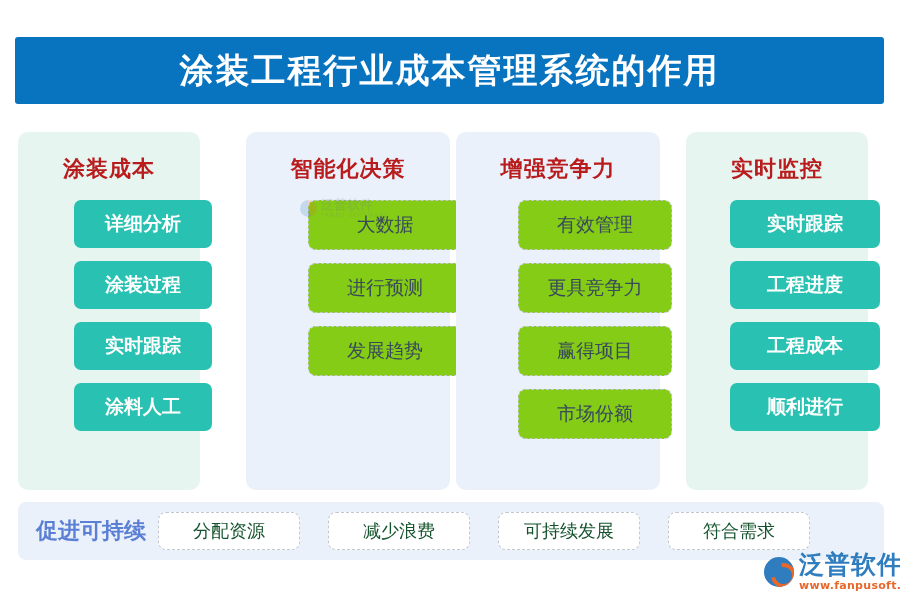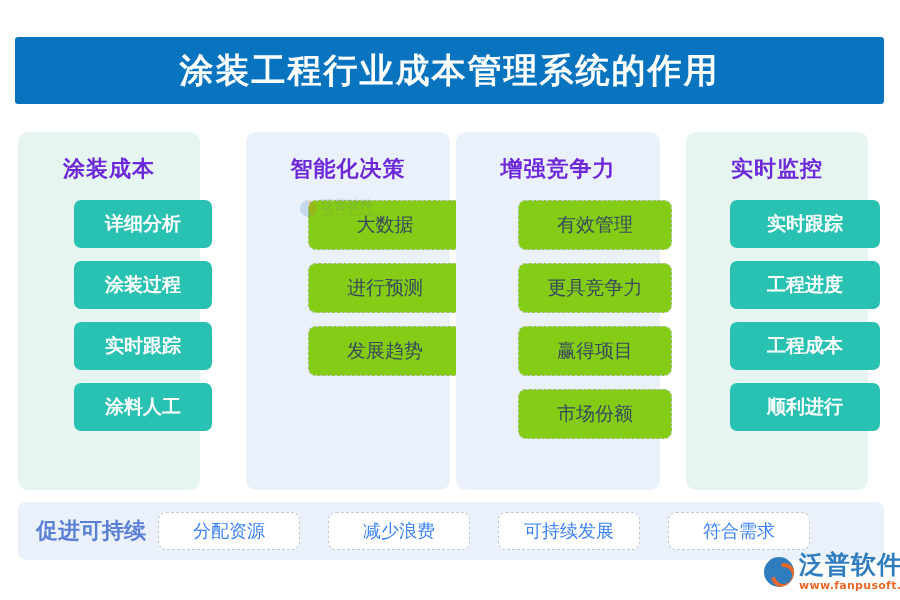--- a/index.html
+++ b/index.html
@@ -29,21 +29,21 @@
     position:absolute;top:0;height:358px;border-radius:10px;
     display:flex;flex-direction:column;align-items:center;
   }
   .panel.p1{left:18px;width:182px;background:#e7f5f1;}
   .panel.p2{left:226px;width:204px;background:#eaf1fa;margin-left:20px;}
   .panel.p3{left:456px;width:204px;background:#eaf1fa;}
   .panel.p4{left:686px;width:182px;background:#e7f5f1;}
 
   .panel-heading{
     font-family:"DejaVu Serif","Liberation Serif",serif;
-    font-size:22px;font-weight:bold;color:#6d28d9;
+    font-size:22px;font-weight:bold;color:#b91c1c;
     margin-top:22px;margin-bottom:16px;letter-spacing:1px;
     white-space:nowrap;
   }
 
   .chip-list{display:flex;flex-direction:column;align-items:flex-end;width:100%;padding-left:24px;}
 
   .chip{
     box-sizing:border-box;
     display:flex;align-items:center;justify-content:center;
     font-family:"DejaVu Serif","Liberation Serif",serif;
@@ -77,21 +77,21 @@
     font-size:22px;font-weight:bold;color:#5b7fd4;
     margin-left:18px;margin-right:12px;white-space:nowrap;
   }
   .bottom-chips{display:flex;align-items:center;gap:28px;}
   .bchip{
     box-sizing:border-box;
     background:#ffffff;border:1px dashed #c3c8cf;border-radius:8px;
     width:142px;height:38px;
     display:flex;align-items:center;justify-content:center;
     font-family:"DejaVu Serif","Liberation Serif",serif;
-    font-size:18px;color:#3b82f6;white-space:nowrap;
+    font-size:18px;color:#14532d;white-space:nowrap;
   }
 
   
   .wm{
     position:absolute;left:300px;top:198px;
     display:flex;align-items:center;gap:4px;
     opacity:.18;pointer-events:none;
   }
   .wm .wm-mark{width:17px;height:17px;border-radius:50%;
     background:conic-gradient(#e8672a 0 45%, #1f6fb2 45% 100%);}

